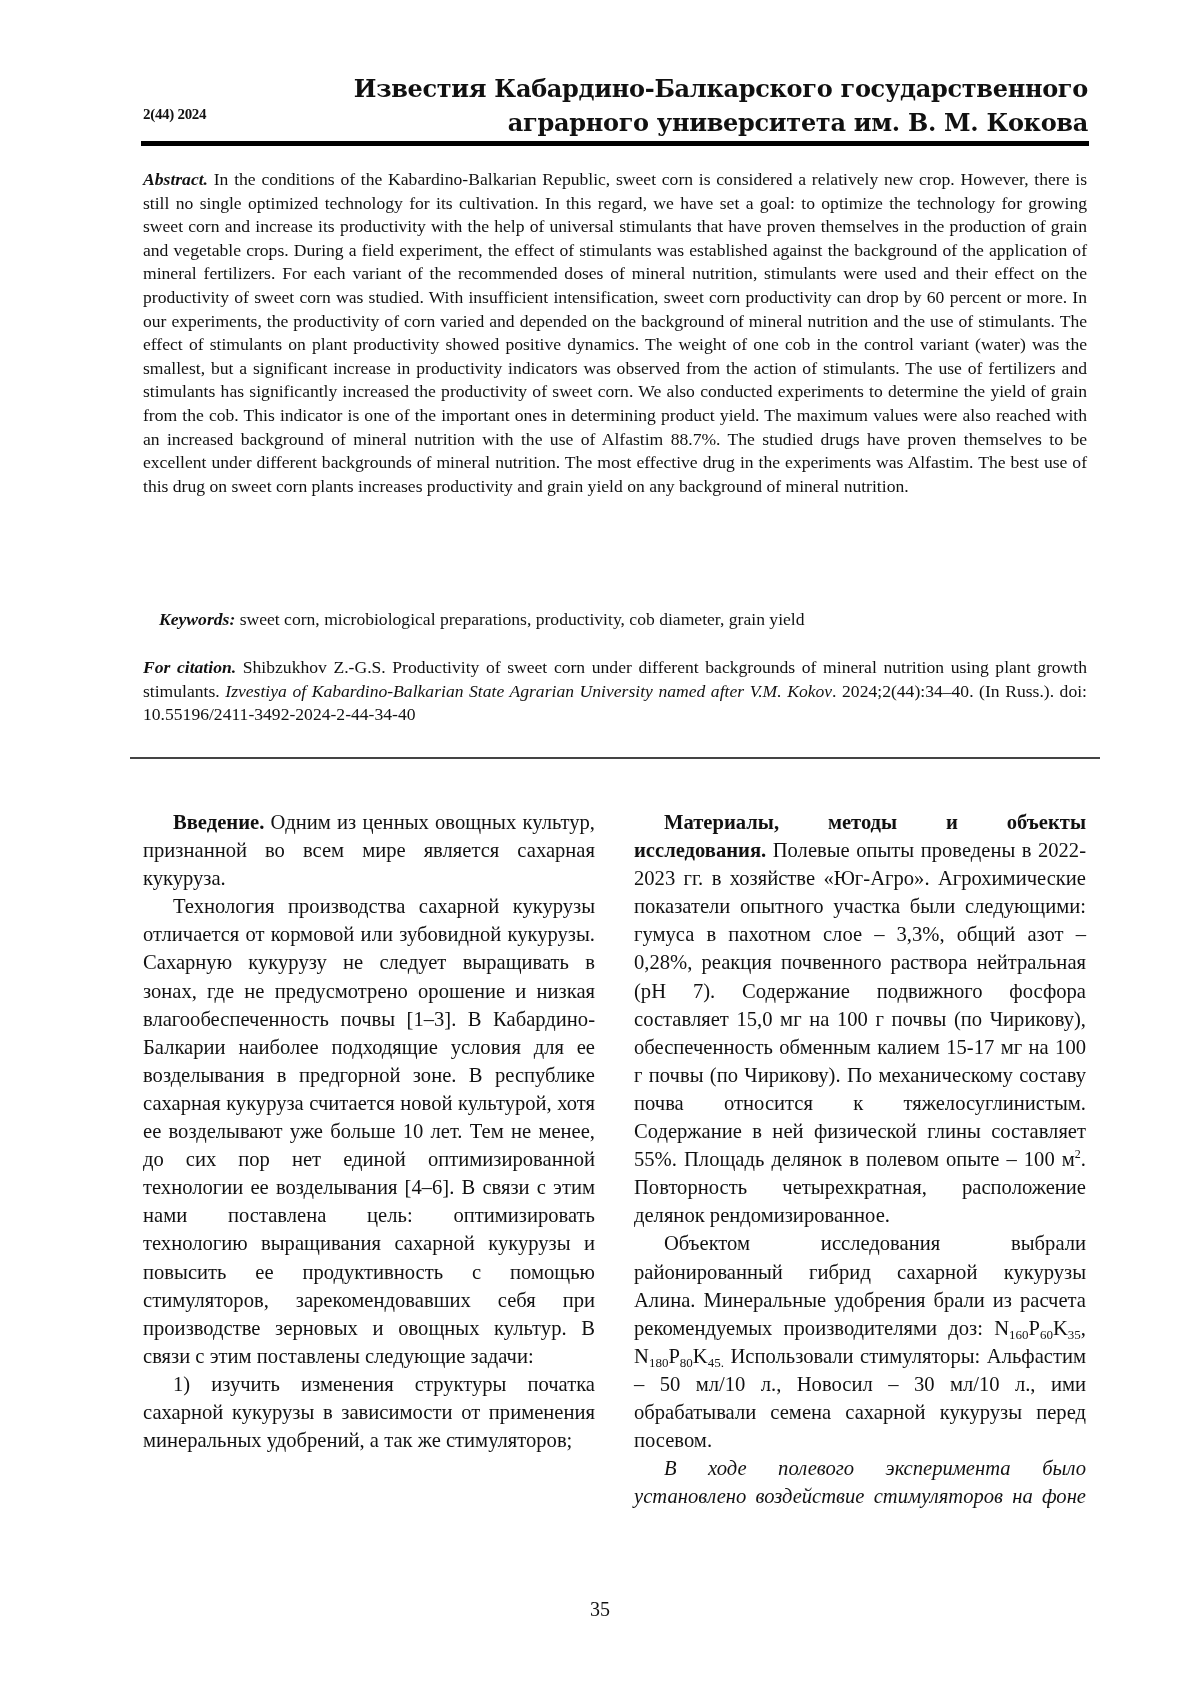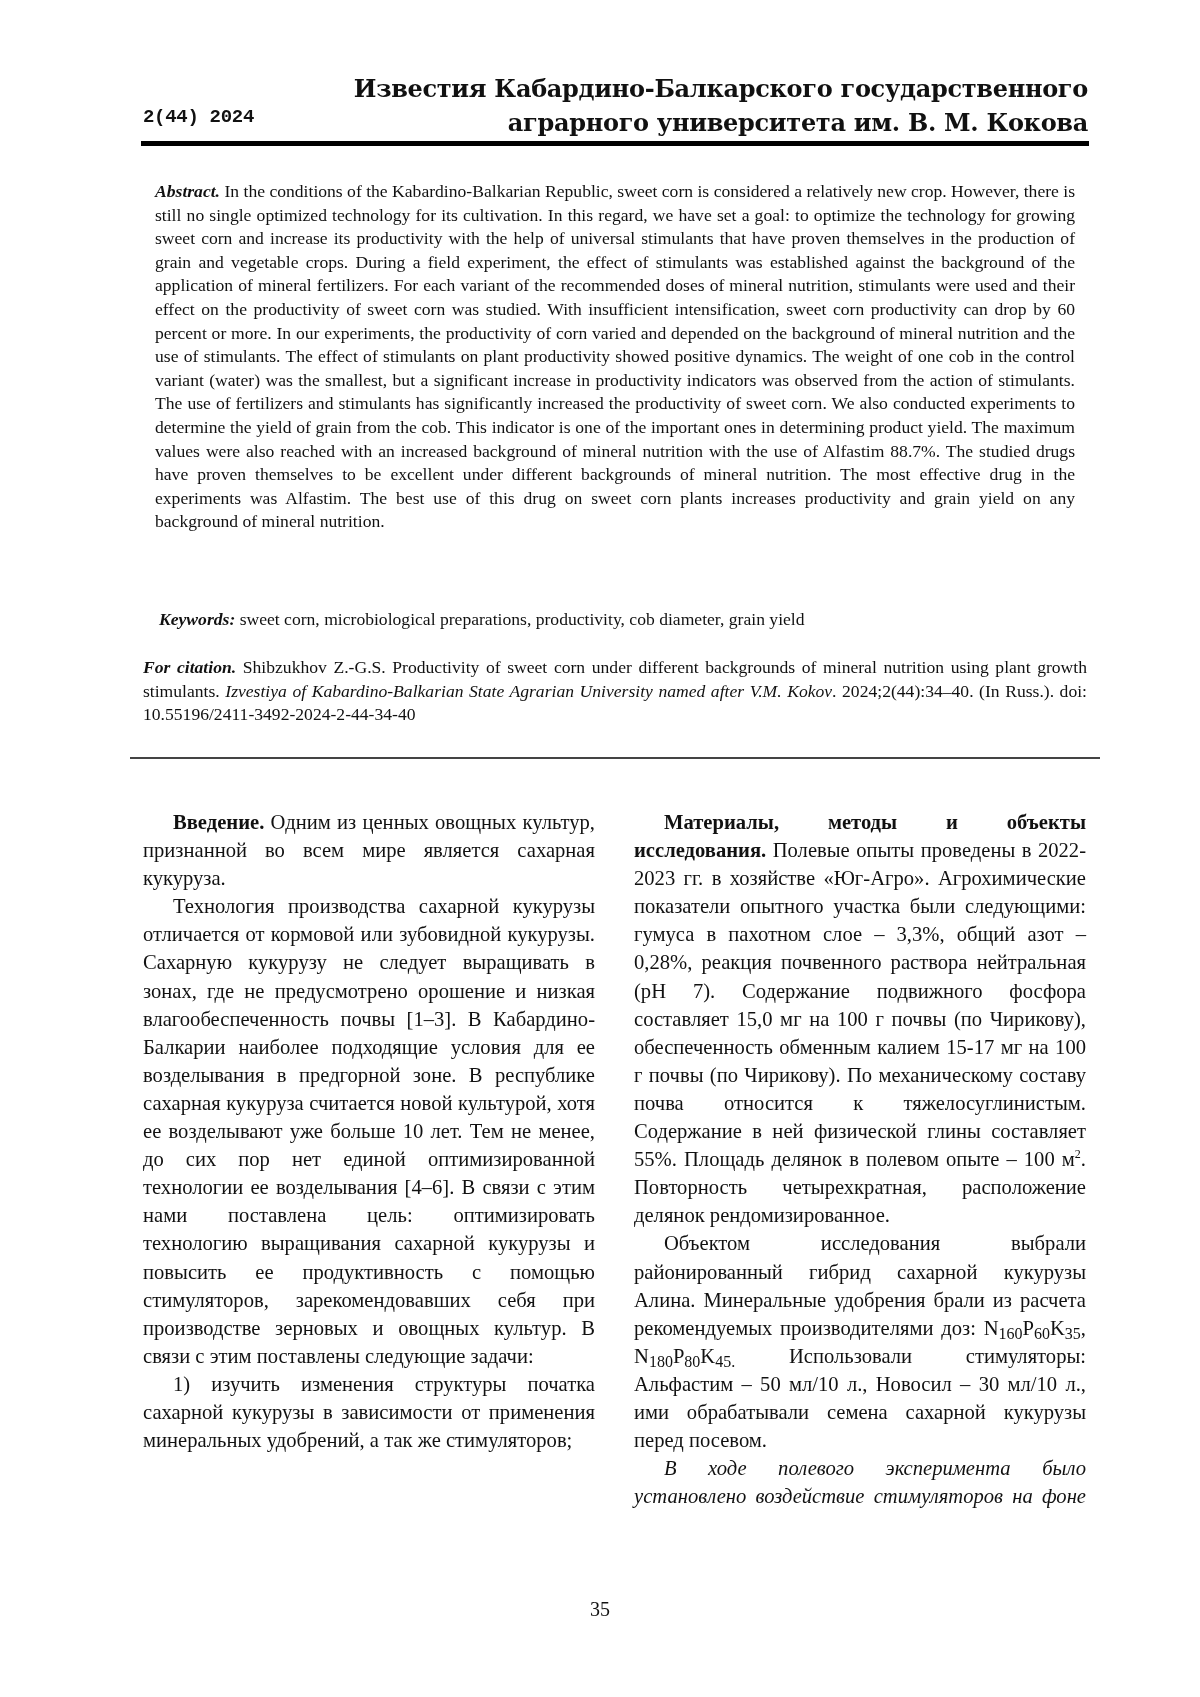--- a/index.html
+++ b/index.html
@@ -1,38 +1,38 @@
 <!DOCTYPE html>
 <html><head>
   <meta charset="utf-8">
   <style>
     html, body { margin: 0; padding: 0; background: #ffffff; }
     body { width: 1200px; height: 1697px; position: relative; overflow: hidden; color: #111; }
     .page { position: absolute; left: 0; top: 0; width: 1200px; height: 1697px; }
 
-    .hdr-issue { position: absolute; left: 143px; top: 106px; font-family: Liberation Mono, monospace; font-weight: bold; font-size: 19px; letter-spacing: -0.3px; text-align: center; }
+    .hdr-issue { position: absolute; left: 143px; top: 106px; font-family: Liberation Serif, serif; font-weight: bold; font-size: 15px; letter-spacing: -0.3px; text-align: center; }
     .hdr-journal { position: absolute; right: 112px; top: 72px; text-align: right; font-family: "DejaVu Serif", serif; font-weight: bold; font-size: 24px; line-height: 34px; letter-spacing: -0.3px; }
     .hdr-rule { position: absolute; left: 141px; top: 141px; width: 948px; height: 5px; background: #000; }
 
     .abstract-block { position: absolute; left: 143px; top: 168px; width: 944px; font-family: "Liberation Serif", serif; font-size: 17.6px; line-height: 23.6px; text-align: justify; }
-    .abstract-block p { margin: 12px; }
+    .abstract-block p { margin: 0; }
     .lbl { font-weight: bold; font-style: italic; }
     .it { font-style: italic; }
     .keywords { position: absolute; left: 159px; top: 608px; width: 944px; font-family: "Liberation Serif", serif; font-size: 17.6px; line-height: 23.6px; }
     .citation { position: absolute; left: 143px; top: 656px; width: 944px; font-family: "Liberation Serif", serif; font-size: 17.6px; line-height: 23.6px; text-align: justify; }
 
     .mid-rule { position: absolute; left: 130px; top: 757px; width: 970px; height: 2px; background: #444; }
 
     .col { position: absolute; top: 808px; width: 452px; font-family: "Liberation Serif", serif; font-size: 20.6px; line-height: 28.1px; text-align: justify; }
     .col p { margin: 0; text-indent: 30px; }
     .col p.noind { text-indent: 0; }
     .col-left { left: 143px; }
     .col-right { left: 634px; }
     .b { font-weight: bold; }
-    sub { font-size: 16px; vertical-align: -4px; line-height: 0; }
+    sub { font-size: 13px; vertical-align: -4px; line-height: 0; }
     sup { font-size: 12px; vertical-align: 8px; line-height: 0; }
 
     .page-num { position: absolute; left: 0; width: 1200px; top: 1598px; text-align: center; font-family: "Liberation Serif", serif; font-size: 20px; }
   </style>
 </head>
 <body>
 
 <div class="page">
 
   <div class="hdr-journal">

